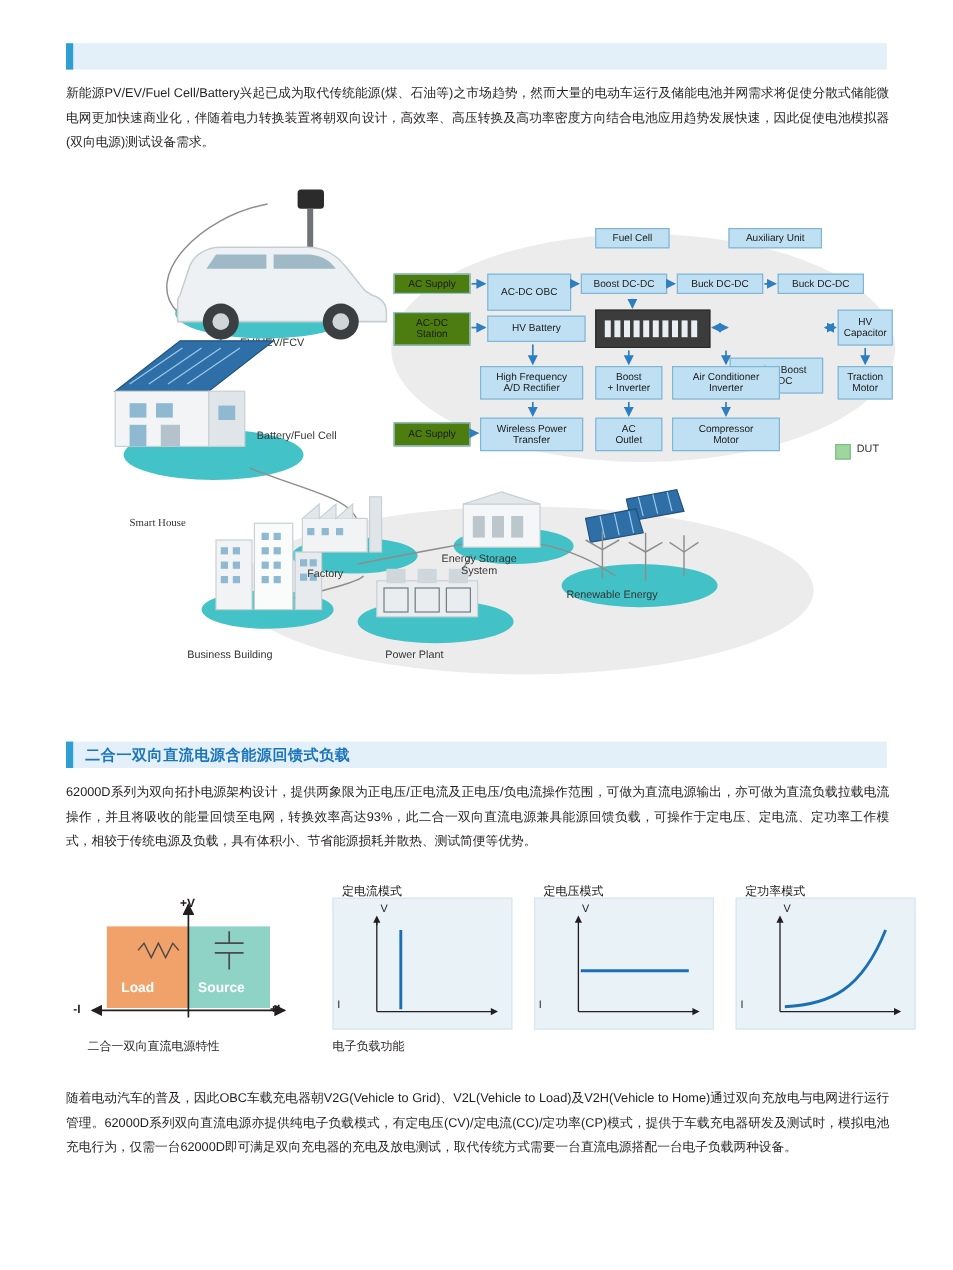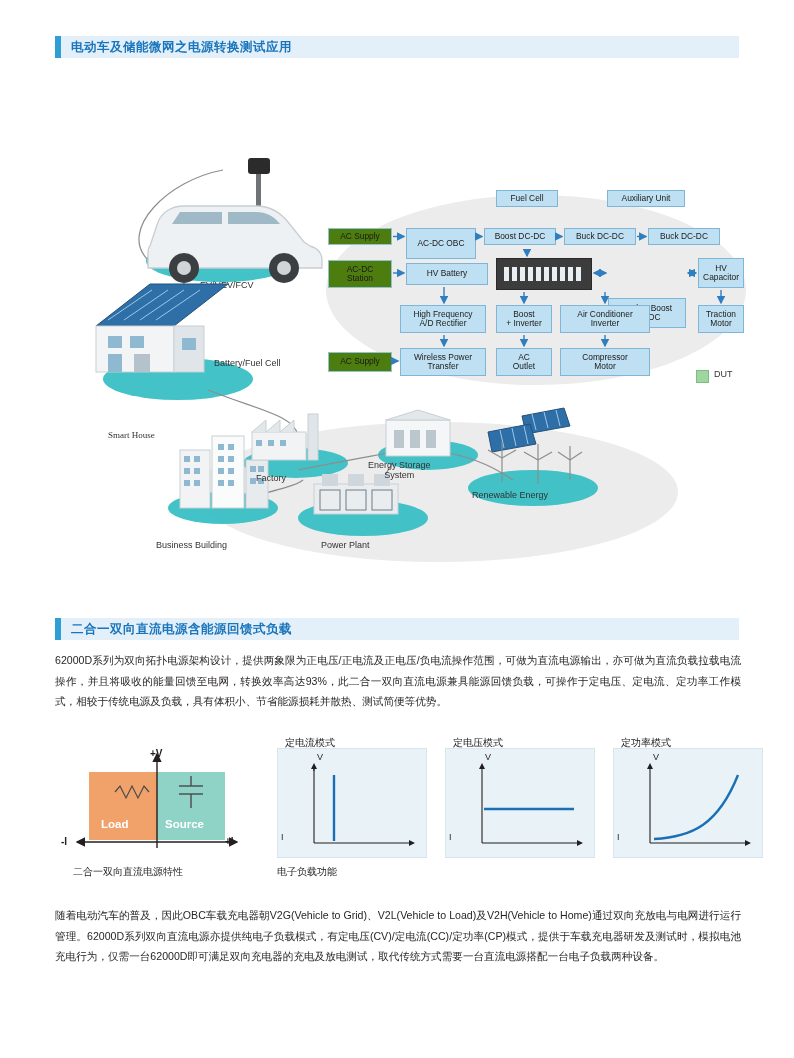--- a/index.html
+++ b/index.html
@@ -110,23 +110,23 @@
 
   svg { display:block; }
 </style>
 </head>
 <body>
 
 <div class="page">
 
   <div class="section-head" id="sec1">
     <div class="bar"></div>
-    <div class="txt">电动车及储能微网之电源转换测试应用</div>
   </div>
 
+  <div class="para" id="p1">新能源PV/EV/Fuel Cell/Battery兴起已成为取代传统能源(煤、石油等)之市场趋势，然而大量的电动车运行及储能电池并网需求将促使分散式储能微电网更加快速商业化，伴随着电力转换装置将朝双向设计，高效率、高压转换及高功率密度方向结合电池应用趋势发展快速，因此促使电池模拟器(双向电源)测试设备需求。</div>
 
   <div id="fig1">
 
     <div class="blob" style="left:278px; top:55px; width:420px; height:190px;"></div>
 
     <div class="blob" style="left:150px; top:282px; width:480px; height:140px;"></div>
 
     <div class="tealblob" style="left:98px; top:100px; width:150px; height:42px;"></div>
     <div class="tealblob" style="left:55px; top:218px; width:150px; height:42px;"></div>
     <div class="tealblob" style="left:120px; top:352px; width:110px; height:32px;"></div>

